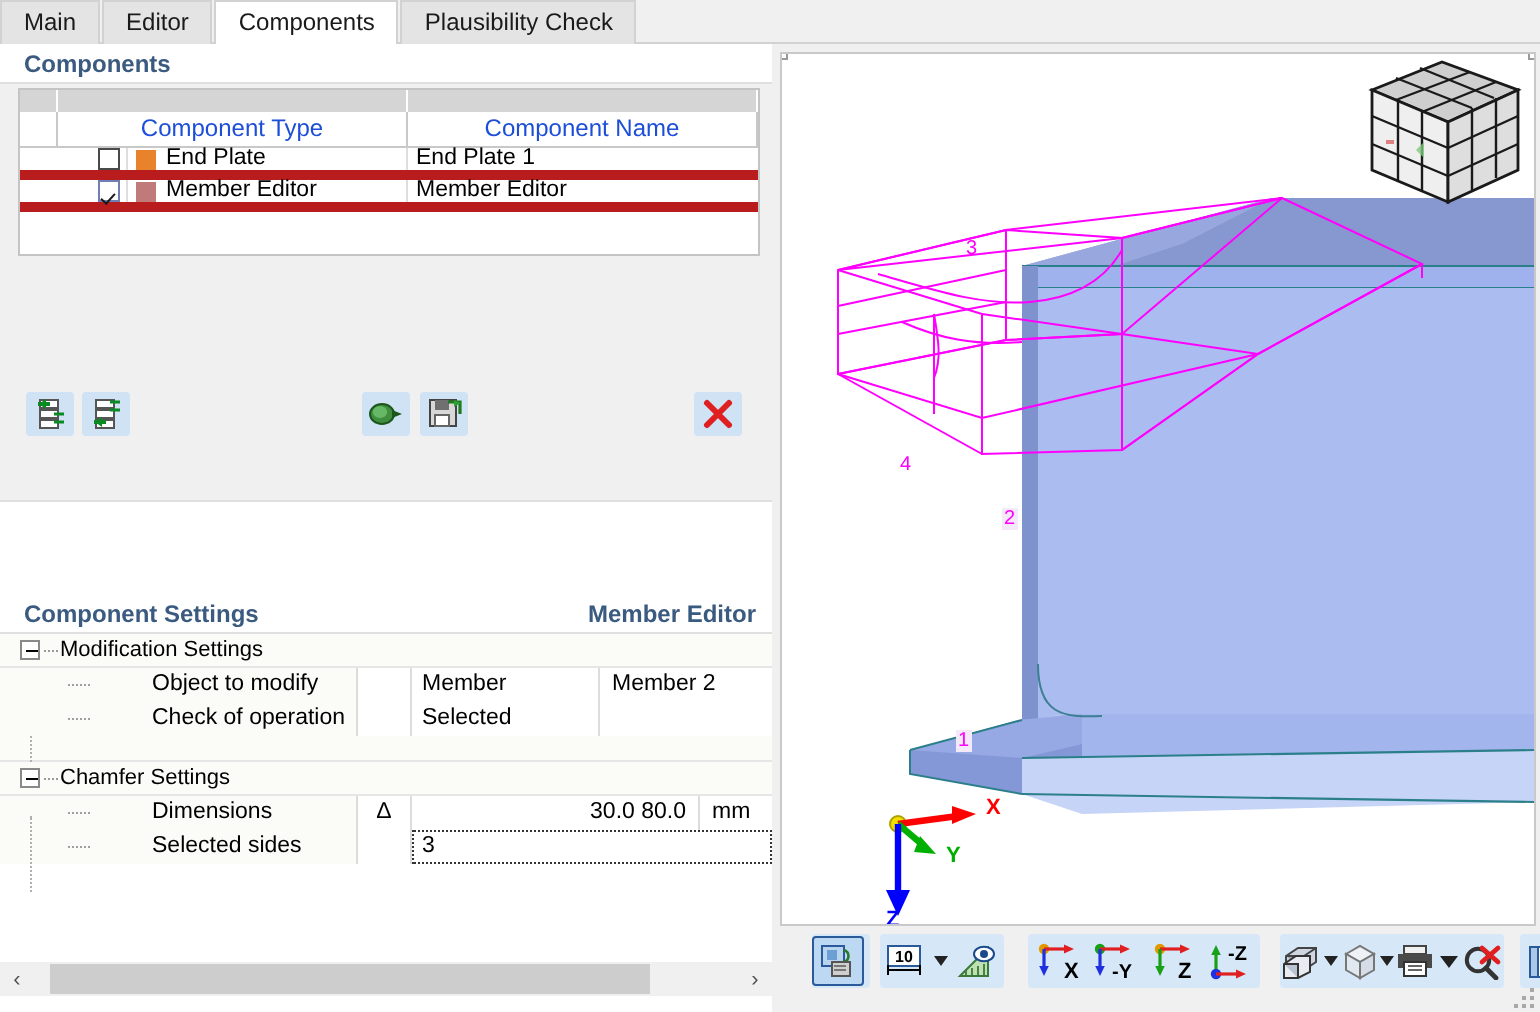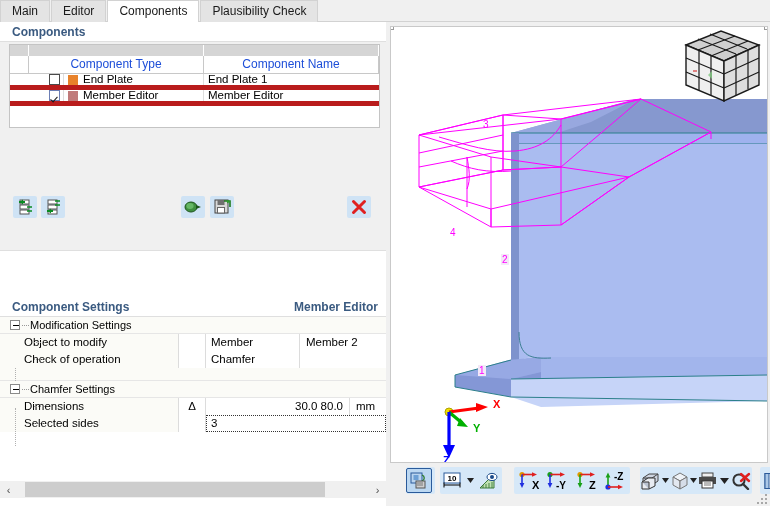--- a/index.html
+++ b/index.html
@@ -111,21 +111,21 @@
   .grp-row .expander:before {
     content:""; position:absolute; left:2px; top:4px; width:6px; height:1px; background:#000;
   }
   .grp-row .dots { position:absolute; left:22px; top:8px; width:7px; border-top:1px dotted #999; }
 
   .item-row {
     position:relative; height:17px; display:flex; background:#fbfbf7;
     font-size:11.5px;
   }
   .item-row .label {
-    width:178px; line-height:16px; padding-left:24px; position:relative;
+    width:178px; line-height:16px; padding-left:76px; position:relative;
     white-space:nowrap; overflow:hidden;
   }
   .item-row .label .tdots {
     position:absolute; left:34px; top:8px; width:11px; border-top:1px dotted #a0a0a0;
   }
   .item-row .sym {
     width:28px; line-height:16px; text-align:center;
     border-left:1px solid #dcdcdc; border-right:1px solid #dcdcdc; background:#fff;
   }
   .item-row .v1 {
@@ -322,21 +322,21 @@
           <div class="v1">Member</div>
           <div class="v2">Member 2</div>
         </div>
 
         <div class="item-row">
           <div class="label">
             <span class="tdots"></span>
             <span>Check of operation</span>
           </div>
           <div class="sym"></div>
-          <div class="v1">Chamfer</div>
+          <div class="v1">Selected</div>
           <div class="v2"></div>
         </div>
 
         <div class="spacer-row"></div>
 
         <div class="grp-row">
           <span class="expander"></span>
           <span class="dots"></span>
           <span>Chamfer Settings</span>
         </div>

